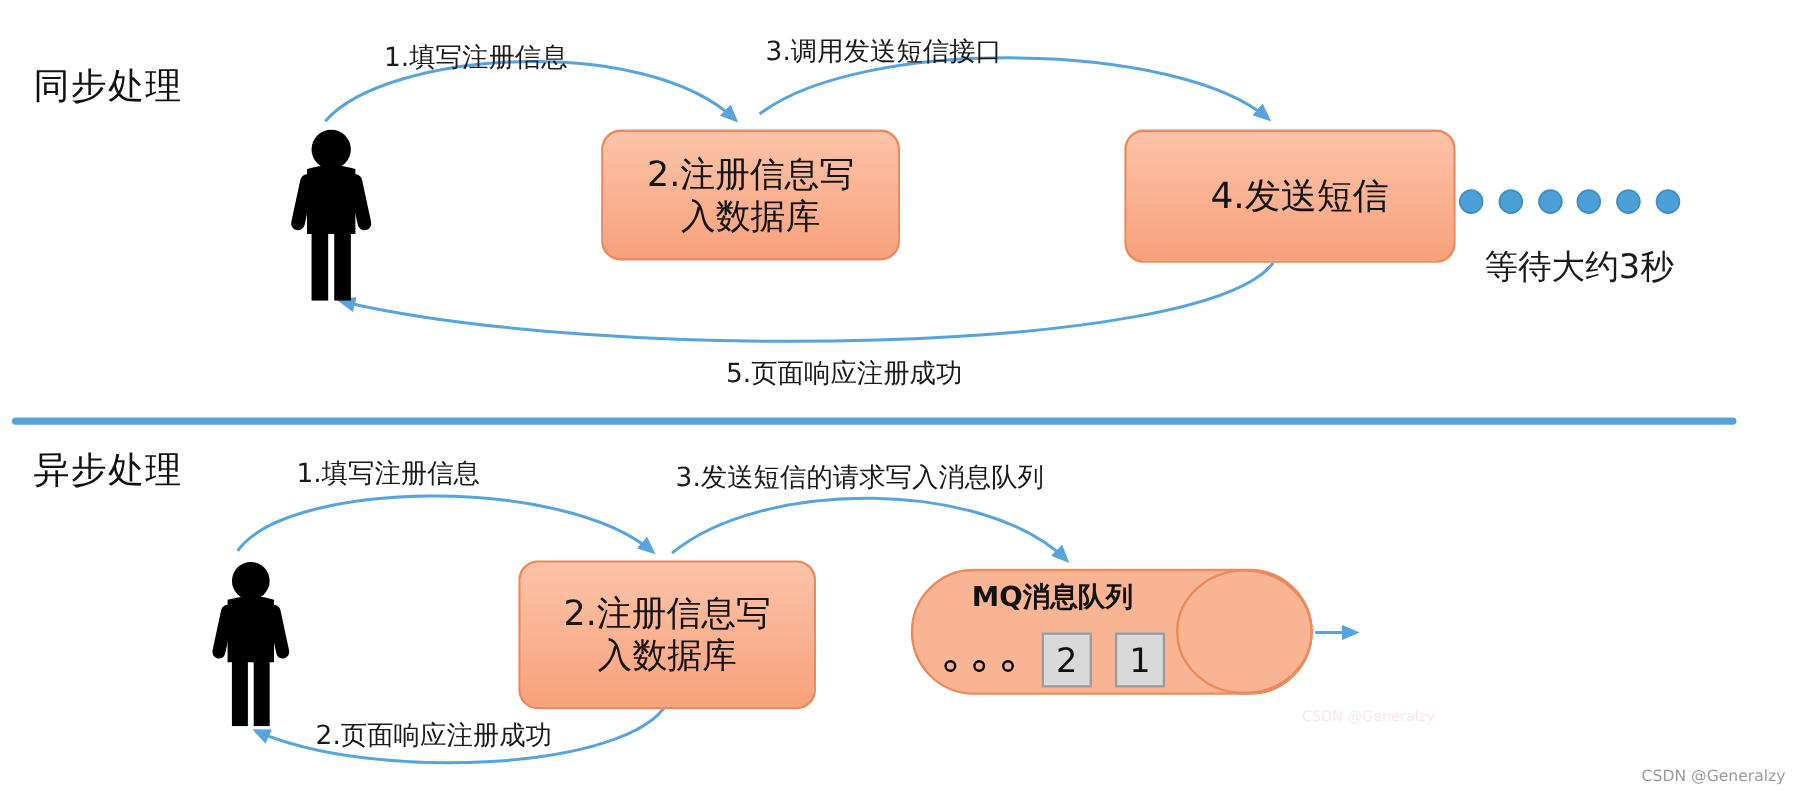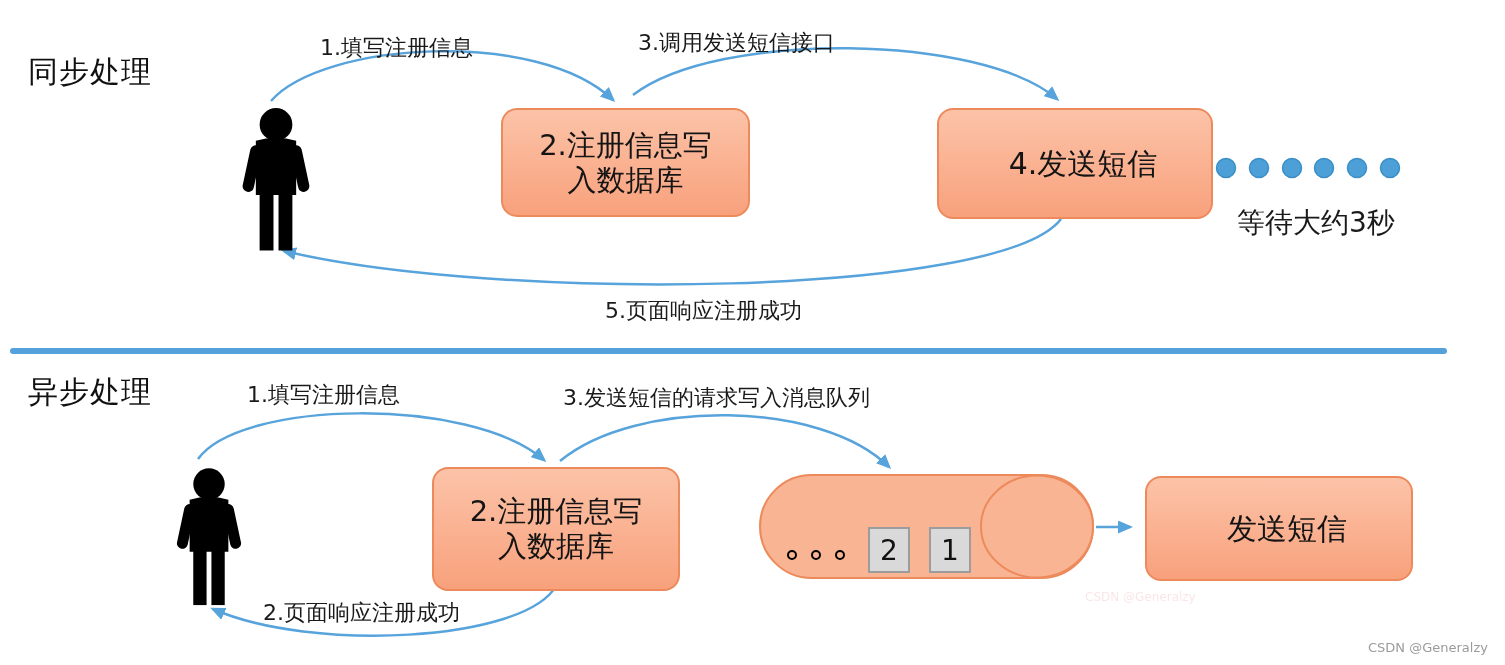--- a/index.html
+++ b/index.html
@@ -132,26 +132,24 @@
 
   <div class="label" style="left:563px; top:383px;">3.发送短信的请求写入消息队列</div>
 
   <div class="node fs29" style="left:432px; top:467px; width:244px; height:120px;">
     <div class="node-text">
       <span>2.注册信息写</span><br>
       <span>入数据库</span>
     </div>
   </div>
 
+  <div class="mq-title">MQ消息队列</div>
 
   <div class="qitem" style="left:868px;">2</div>
   <div class="qitem" style="left:929px;">1</div>
 
-  <div class="node fs30" style="left:1145px; top:476px; width:248px; height:101px;">
-    <div class="node-text">发送短信</div>
-  </div>
 
   <div class="label" style="left:263px; top:598px;">2.页面响应注册成功</div>
 
   <div class="watermark-faint">CSDN @Generalzy</div>
   <div class="watermark">CSDN @Generalzy</div>
 
 </div>
 
 </body></html>

